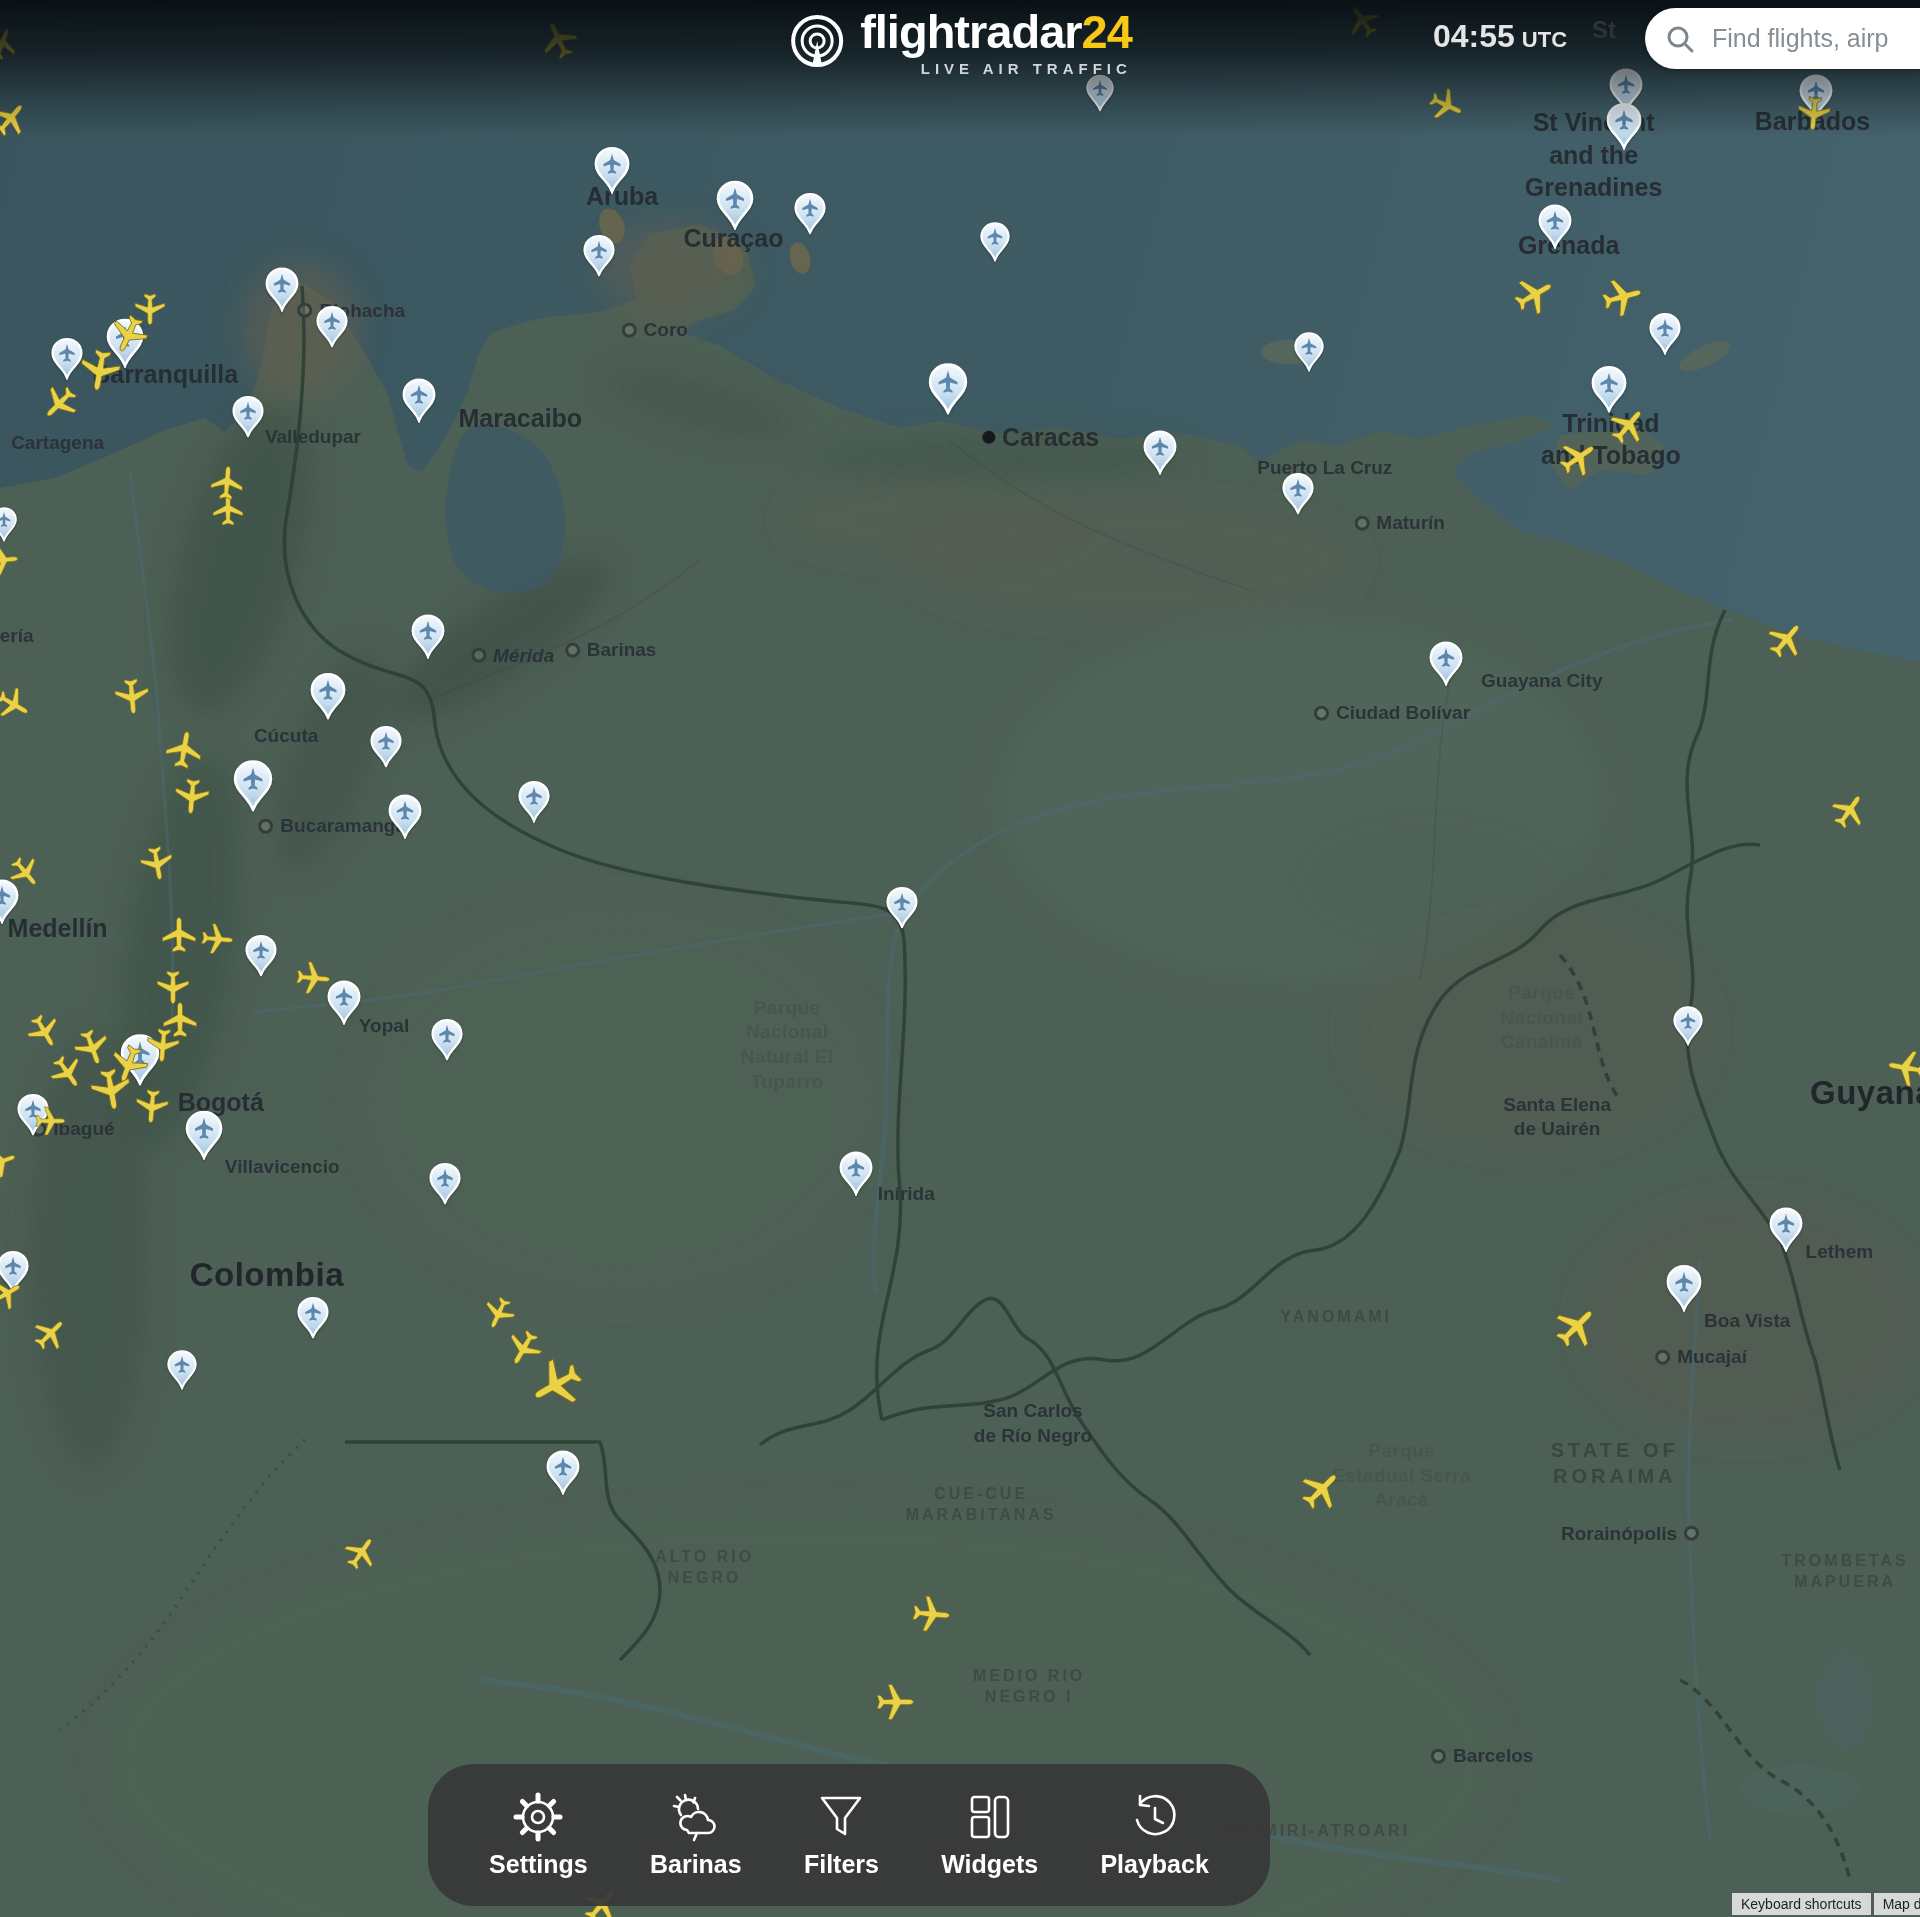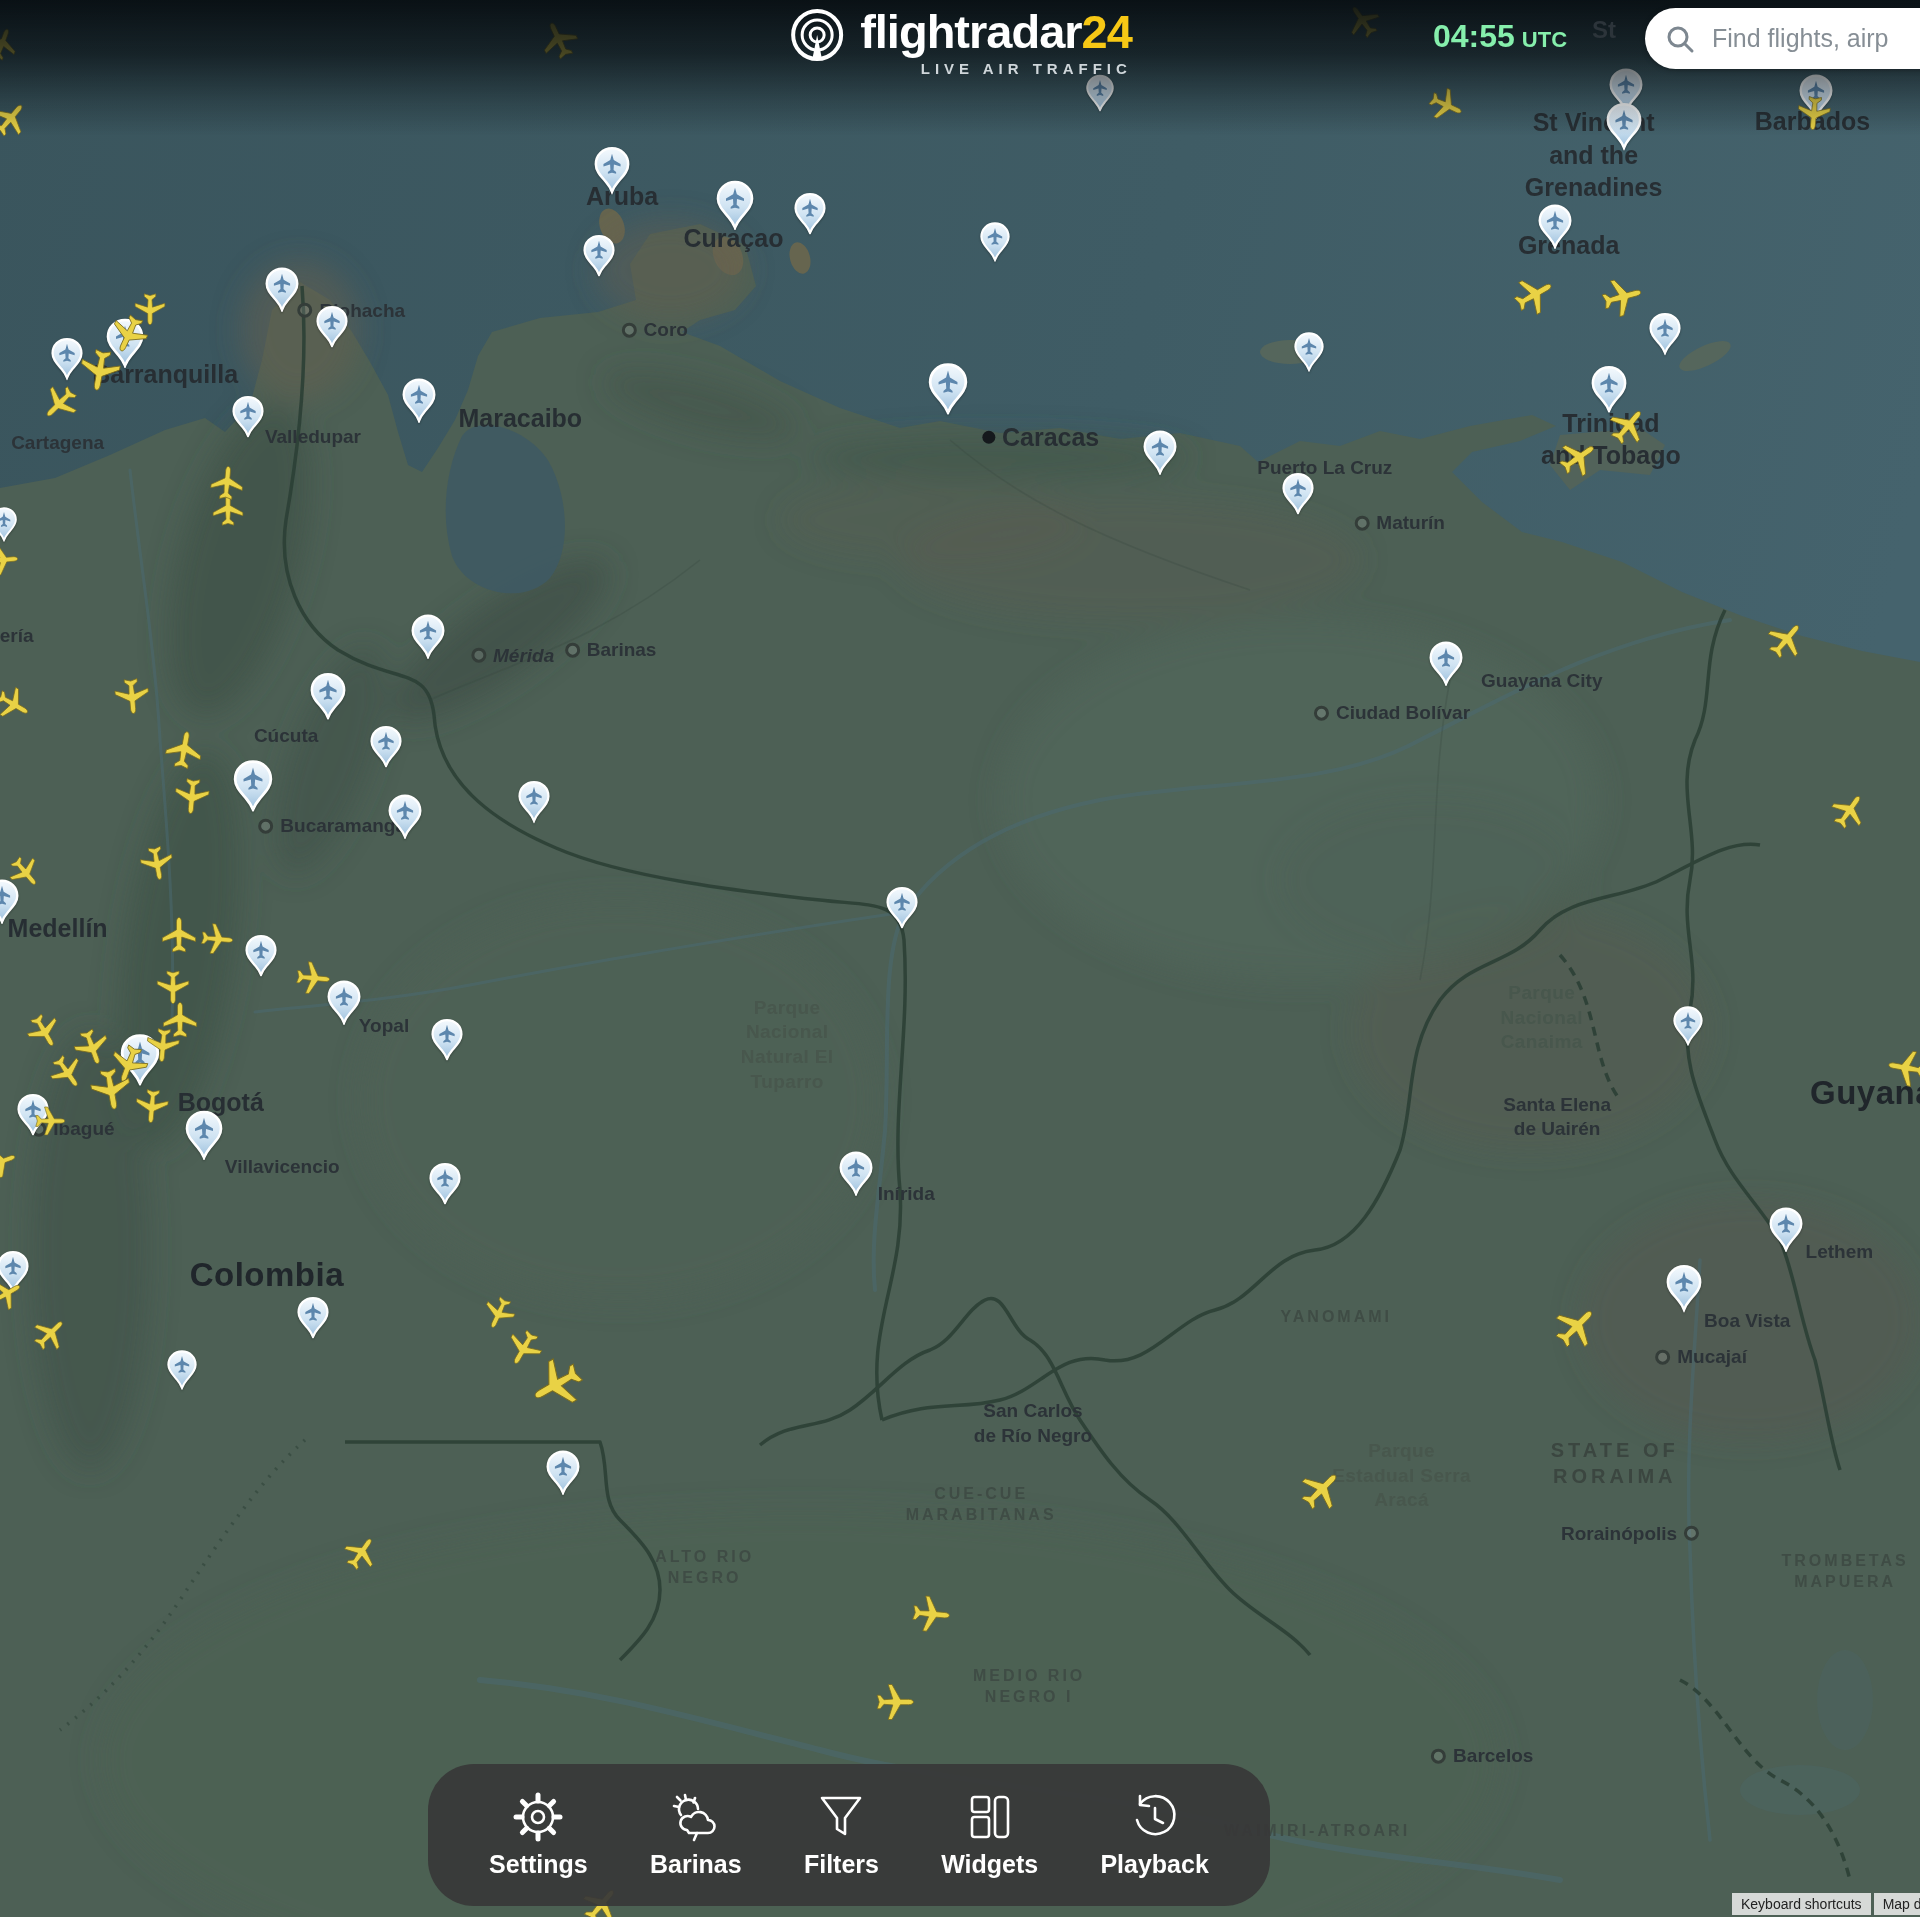--- a/index.html
+++ b/index.html
@@ -2,26 +2,26 @@
 <html><head>
 <meta charset="utf-8">
 <style>
   html,body{margin:0;padding:0;background:#30444a;}
   .stage{position:relative;width:1920px;height:1917px;overflow:hidden;
          font-family:"Liberation Sans",sans-serif;background:#4d6055;}
   .maplayer{position:absolute;inset:0;z-index:1;}
   .top-fade{position:absolute;left:0;top:0;width:100%;height:135px;z-index:20;pointer-events:none;
     background:linear-gradient(180deg,rgba(7,13,17,.95) 0%,rgba(9,16,20,.72) 40%,rgba(10,18,22,.28) 75%,rgba(10,18,22,0) 100%);}
   
-  .logo{position:absolute;left:50%;top:8px;transform:translateX(-50%);display:flex;align-items:flex-start;gap:14px;z-index:30;}
+  .logo{position:absolute;left:50%;top:8px;transform:translateX(-50%);display:flex;align-items:center;gap:14px;z-index:30;}
   .logo-text{display:flex;flex-direction:column;}
   .logo-word{font-size:47px;font-weight:700;color:#fff;letter-spacing:-1px;line-height:1;}
   .logo-word .l24{color:#f7c815;}
   .tagline{font-size:15px;letter-spacing:5px;color:#cfd6da;margin-top:5px;align-self:flex-end;font-weight:600;}
-  .clock{position:absolute;left:1433px;top:18px;z-index:30;color:#86efac;font-size:32px;font-weight:700;white-space:nowrap;}
+  .clock{position:absolute;left:1433px;top:18px;z-index:30;color:#e5e5e5;font-size:32px;font-weight:700;white-space:nowrap;}
   .clock .tz{font-size:22px;font-weight:600;margin-left:7px;}
   .frag-st{position:absolute;left:1592px;top:16px;z-index:21;color:#2c343a;font-size:24px;font-weight:700;}
   .search{position:absolute;left:1645px;top:8px;width:420px;height:61px;background:#fff;border-radius:32px;
           display:flex;align-items:center;padding:0 20px;gap:15px;z-index:40;box-shadow:0 1px 5px rgba(0,0,0,.35);}
   .search input{border:none;outline:none;font-size:25px;color:#202124;width:270px;font-family:"Liberation Sans",sans-serif;background:transparent;}
   .search input::placeholder{color:#868e95;}
   
   .lbl{position:absolute;transform:translate(-50%,-50%);white-space:nowrap;z-index:4;text-align:center;line-height:1.3;}
   .lbl .row{display:flex;align-items:center;justify-content:center;gap:7px;}
   .city-sm{font-size:19px;font-weight:600;color:#2c3338;}

